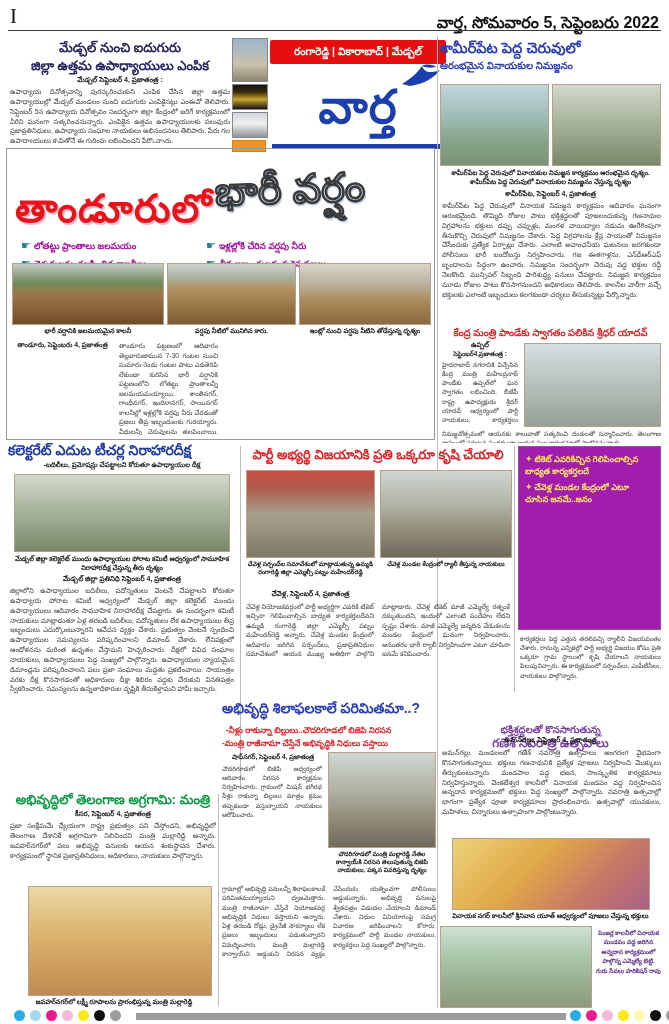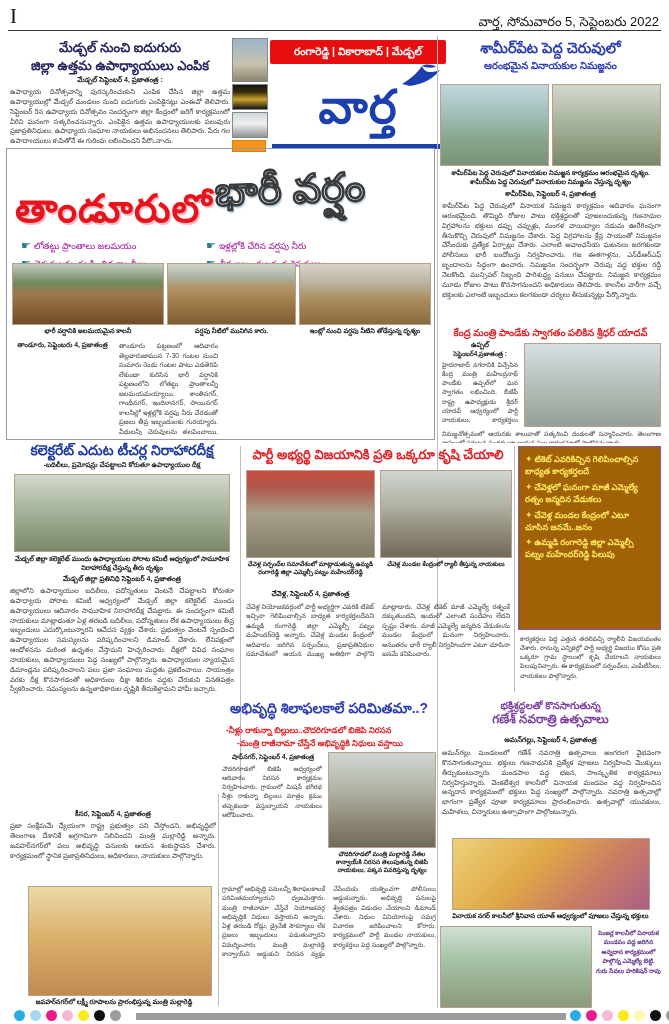--- a/index.html
+++ b/index.html
@@ -7,40 +7,40 @@
         font-family:"Liberation Sans","DejaVu Sans",sans-serif;overflow:hidden;color:#222;}
   .abs{position:absolute;}
   .body-text{font-size:6.8px;line-height:1.45;text-align:justify;color:#3c3c3c;overflow:hidden;}
   .dateline{font-weight:bold;text-align:center;font-size:7px;color:#1c1c1c;}
   .caption{font-size:6.6px;font-weight:bold;text-align:center;color:#141414;line-height:1.3;}
   .photo{border:1px solid #b9a08a;box-sizing:border-box;}
   .vrule{position:absolute;width:1px;background:#bcbcbc;}
   .hrule{position:absolute;height:0;border-top:1.6px solid #3a3a3a;}
   
   .hl-navy{color:#24245e;font-weight:bold;text-align:center;}
-  .hl-blue{color:#2b3db5;font-weight:bold;text-align:center;}
+  .hl-blue{color:#2b3db5;font-weight:bold;text-align:left;}
   .hl-red{color:#e31e24;font-weight:bold;text-align:center;}
   .hl-green{color:#0a9a44;font-weight:bold;text-align:center;}
-  .hl-purple{color:#7b3fa0;font-weight:bold;text-align:center;}
+  .hl-purple{color:#7b3fa0;font-weight:bold;text-align:center;margin-top:24px;}
   
   .m-banner{background:#e60e0e;color:#fff;font-weight:bold;font-size:10.5px;
             display:flex;align-items:center;justify-content:center;border-radius:2px;}
   .m-logo{color:#1b3fae;font-weight:bold;font-size:47px;text-align:center;line-height:1.05;
           border-bottom:5px solid #1b3fae;letter-spacing:1px;}
   .mini{border:1px solid #888;box-sizing:border-box;}
   
   .flood-box{border:1.5px solid #9a9a9a;box-sizing:border-box;}
   .t-red{font-size:39px;font-weight:bold;color:#e8141c;letter-spacing:1px;
          text-shadow:1.5px 2px 0 #f3b9c6;white-space:nowrap;}
   .t-water{font-size:40px;font-weight:bold;color:#d7e7f5;white-space:nowrap;
            -webkit-text-stroke:1.3px #3a3a3a;text-shadow:1px 2px 2px #9fb6c9;transform:rotate(-2deg);}
-  .fb-item{font-size:9px;font-weight:normal;color:#a1109a;white-space:nowrap;}
+  .fb-item{font-size:9px;font-weight:bold;color:#a1109a;white-space:nowrap;}
   .hand{color:#28808e;font-size:11px;margin-right:3px;}
   
-  .pur-box{background:#a16207;border:1px solid #8a55a0;box-sizing:border-box;padding:7px 6px;}
+  .pur-box{background:#a21caf;border:1px solid #8a55a0;box-sizing:border-box;padding:7px 6px;}
   .pur-item{font-size:8.3px;font-weight:bold;color:#ffe95e;line-height:1.32;margin-bottom:5px;}
   .diamond{color:#ffd84d;margin-right:2px;font-size:9px;}
   .subhead-red{color:#e31e24;font-weight:bold;font-size:8.3px;line-height:1.5;}
   
   .ph-flood1{background:linear-gradient(180deg,#c3cdc2 0%,#8fa085 20%,#6f8a5a 32%,#9b7a4e 48%,#8a6238 75%,#6e4a28 100%);}
   .ph-flood2{background:linear-gradient(180deg,#cfd4cc 0%,#aab3a4 22%,#b39364 40%,#9a7845 70%,#7d5c33 100%);}
   .ph-flood3{background:linear-gradient(180deg,#d8d4c9 0%,#bdb5a2 30%,#a98c5c 60%,#8a6a3d 100%);}
   .ph-lake{background:linear-gradient(180deg,#c2d6dc 0%,#9dbcb4 40%,#86a489 70%,#7b9378 100%);}
   .ph-crowd{background:linear-gradient(180deg,#d2d9cd 0%,#a9b59d 45%,#79876a 100%);}
   .ph-street{background:linear-gradient(180deg,#cfd6d2 0%,#b0b2a3 40%,#8b8574 75%,#6f6a5c 100%);}
@@ -51,21 +51,21 @@
   .ph-welcome{background:linear-gradient(180deg,#d8dfe2 0%,#b8c2be 45%,#97a095 100%);}
   .ph-temple{background:linear-gradient(180deg,#9db4cc 0%,#c8c2ae 60%,#8d8670 100%);}
   .ph-gold{background:linear-gradient(180deg,#141414 0%,#3a2e08 30%,#caa12c 60%,#141414 100%);}
   .ph-bus{background:linear-gradient(180deg,#cfd8de 0%,#f0f0ec 45%,#8e9398 100%);}
   .orange-strip{background:#f7941d;border:1px solid #d87f12;}
   
   .dots{display:flex;gap:5px;}
   .dot{width:11px;height:11px;border-radius:50%;}
   .gray-bar{background:#9c9c9c;}
   .edition{font-family:"Liberation Serif","DejaVu Serif",serif;font-size:21px;color:#111;}
-  .page-date{font-weight:normal;font-size:13px;color:#111;}
+  .page-date{font-weight:bold;font-size:16px;color:#111;}
 </style>
 </head>
 <body>
 
 <div class="page">
 
   <div class="abs edition" style="left:10px;top:4px;">I</div>
   <div class="abs page-date" style="right:10px;top:14px;">వార్త, సోమవారం 5, సెప్టెంబరు 2022</div>
   <div class="hrule" style="left:8px;top:30px;width:653px;"></div>
 
@@ -136,34 +136,33 @@
   <div class="abs hl-red" style="left:246px;top:447px;width:264px;font-size:13px;">పార్టీ అభ్యర్థి విజయానికి ప్రతి ఒక్కరూ కృషి చేయాలి</div>
   <div class="abs photo ph-meet" style="left:246px;top:470px;width:129px;height:88px;"></div>
   <div class="abs photo ph-street" style="left:380px;top:470px;width:132px;height:88px;"></div>
   <div class="abs caption" style="left:246px;top:560px;width:129px;font-size:6.2px;">చేవెళ్ల సర్పంచ్‌ల సమావేశంలో మాట్లాడుతున్న ఉమ్మడి రంగారెడ్డి జిల్లా ఎమ్మెల్సీ పట్నం మహేందర్‌రెడ్డి</div>
   <div class="abs caption" style="left:380px;top:560px;width:132px;font-size:6.2px;">చేవెళ్ల మండల కేంద్రంలో ర్యాలీ తీస్తున్న నాయకులు</div>
   <div class="abs dateline" style="left:246px;top:590px;width:129px;">చేవెళ్ల, సెప్టెంబర్ 4, ప్రజాతంత్ర</div>
   <div class="abs body-text" style="left:246px;top:602px;width:264px;height:90px;column-count:2;column-gap:8px;font-size:6.5px;">చేవెళ్ల నియోజకవర్గంలో పార్టీ అభ్యర్థిగా ఎవరికి టికెట్ ఇచ్చినా గెలిపించాల్సిన బాధ్యత కార్యకర్తలదేనని ఉమ్మడి రంగారెడ్డి జిల్లా ఎమ్మెల్సీ పట్నం మహేందర్‌రెడ్డి అన్నారు. చేవెళ్ల మండల కేంద్రంలో ఆదివారం జరిగిన సర్పంచ్‌లు, ప్రజాప్రతినిధుల సమావేశంలో ఆయన ముఖ్య అతిథిగా పాల్గొని మాట్లాడారు. చేవెళ్ల టికెట్ మాజీ ఎమ్మెల్యే రత్నంకే దక్కుతుందని, ఇందులో ఎలాంటి సందేహం లేదని స్పష్టం చేశారు. మాజీ ఎమ్మెల్యే జన్మదిన వేడుకలను మండల కేంద్రంలో ఘనంగా నిర్వహించారు. అనంతరం భారీ ర్యాలీ నిర్వహించగా ఎటూ చూసినా జనమే కనిపించారు.</div>
 
   <div class="abs pur-box" style="left:518px;top:446px;width:143px;height:184px;">
     <div class="pur-item"><span class="diamond">✦</span><span>టికెట్ ఎవరికిచ్చిన గెలిపించాల్సిన బాధ్యత కార్యకర్తలదే</span></div>
-    <div class="pur-item"><span class="diamond">✦</span><span>చేవెళ్లలో ఘనంగా మాజీ ఎమ్మెల్యే రత్నం జన్మదిన వేడుకలు</span></div>
     <div class="pur-item"><span class="diamond">✦</span><span>చేవెళ్ల మండల కేంద్రంలో ఎటూ చూసిన జనమే..జనం</span></div>
-    <div class="pur-item"><span class="diamond">✦</span><span>ఉమ్మడి రంగారెడ్డి జిల్లా ఎమ్మెల్సీ పట్నం మహేందర్‌రెడ్డి పిలుపు</span></div>
   </div>
   <div class="abs body-text" style="left:520px;top:634px;width:141px;height:58px;font-size:6.3px;">కార్యకర్తలు పెద్ద ఎత్తున తరలివచ్చి ర్యాలీని విజయవంతం చేశారు. రానున్న ఎన్నికల్లో పార్టీ అభ్యర్థి విజయం కోసం ప్రతి ఒక్కరూ గ్రామ స్థాయిలో కృషి చేయాలని నాయకులు పిలుపునిచ్చారు. ఈ కార్యక్రమంలో సర్పంచ్‌లు, ఎంపీటీసీలు, నాయకులు పాల్గొన్నారు.</div>
 
+  <div class="abs hl-green" style="left:8px;top:792px;width:210px;font-size:13px;">అభివృద్ధిలో తెలంగాణ అగ్రగామి: మంత్రి</div>
   <div class="abs dateline" style="left:8px;top:810px;width:210px;">కీసర, సెప్టెంబర్ 4, ప్రజాతంత్ర</div>
   <div class="abs body-text" style="left:10px;top:821px;width:206px;height:62px;">ప్రజా సంక్షేమమే ధ్యేయంగా రాష్ట్ర ప్రభుత్వం పని చేస్తోందని, అభివృద్ధిలో తెలంగాణ దేశానికే అగ్రగామిగా నిలిచిందని మంత్రి మల్లారెడ్డి అన్నారు. జవహర్‌నగర్‌లో పలు అభివృద్ధి పనులకు ఆయన శంకుస్థాపన చేశారు. కార్యక్రమంలో స్థానిక ప్రజాప్రతినిధులు, అధికారులు, నాయకులు పాల్గొన్నారు.</div>
   <div class="abs photo ph-minister" style="left:28px;top:886px;width:184px;height:110px;"></div>
   <div class="abs caption" style="left:14px;top:998px;width:200px;">జవహర్‌నగర్‌లో లక్ష్మీ రూపాలను ప్రారంభిస్తున్న మంత్రి మల్లారెడ్డి</div>
 
   <div class="abs hl-blue" style="left:222px;top:700px;width:214px;font-size:14px;">అభివృద్ధి శిలాఫలకాలే పరిమితమా..?</div>
   <div class="abs subhead-red" style="left:226px;top:724px;width:210px;">-నీళ్లు రాకున్నా బిల్లులు..చౌదరిగూడలో బిజెపి నిరసన</div>
-  <div class="abs subhead-red" style="left:237px;top:737px;width:210px;">-మంత్రి రాజీనామా చేస్తేనే అభివృద్ధికి నిధులు వస్తాయి</div>
+  <div class="abs subhead-red" style="left:222px;top:737px;width:210px;">-మంత్రి రాజీనామా చేస్తేనే అభివృద్ధికి నిధులు వస్తాయి</div>
   <div class="abs dateline" style="left:222px;top:753px;width:102px;font-size:6.5px;">షాద్‌నగర్, సెప్టెంబర్ 4, ప్రజాతంత్ర</div>
   <div class="abs body-text" style="left:222px;top:764px;width:100px;height:116px;font-size:6.3px;">చౌదరిగూడలో బిజెపి ఆధ్వర్యంలో ఆదివారం నిరసన కార్యక్రమం నిర్వహించారు. గ్రామంలో మిషన్ భగీరథ నీళ్లు రాకున్నా బిల్లులు మాత్రం క్రమం తప్పకుండా వస్తున్నాయని నాయకులు ఆరోపించారు.</div>
   <div class="abs photo ph-street" style="left:328px;top:752px;width:108px;height:96px;"></div>
   <div class="abs caption" style="left:326px;top:850px;width:112px;font-size:6.2px;">చౌదరిగూడలో మంత్రి మల్లారెడ్డి నేతల కాన్వాయ్‌కి నిరసన తెలుపుతున్న బిజెపి నాయకులు, పక్కన వివరిస్తున్న దృశ్యం</div>
   <div class="abs body-text" style="left:222px;top:884px;width:214px;height:122px;column-count:2;column-gap:8px;font-size:6.4px;">గ్రామాల్లో అభివృద్ధి పనులన్నీ శిలాఫలకాలకే పరిమితమయ్యాయని ధ్వజమెత్తారు. మంత్రి రాజీనామా చేస్తేనే నియోజకవర్గ అభివృద్ధికి నిధులు వస్తాయని అన్నారు. ఏళ్ల తరబడి రోడ్లు, డ్రైనేజీ సౌకర్యాలు లేక ప్రజలు ఇబ్బందులు పడుతున్నారని విమర్శించారు. మంత్రి మల్లారెడ్డి కాన్వాయ్‌ని అడ్డుకుని నిరసన వ్యక్తం చేసేందుకు యత్నించగా పోలీసులు అడ్డుకున్నారు. అభివృద్ధి పనులపై శ్వేతపత్రం విడుదల చేయాలని డిమాండ్ చేశారు. నిధుల వినియోగంపై సమగ్ర విచారణ జరిపించాలని కోరారు. కార్యక్రమంలో పార్టీ మండల నాయకులు, కార్యకర్తలు పెద్ద సంఖ్యలో పాల్గొన్నారు.</div>
 
   <div class="abs hl-purple" style="left:440px;top:700px;width:221px;font-size:10px;">భక్తిశ్రద్ధలతో కొనసాగుతున్న</div>
   <div class="abs hl-purple" style="left:440px;top:712px;width:221px;font-size:12px;">గణేశ్ నవరాత్రి ఉత్సవాలు</div>
   <div class="abs dateline" style="left:440px;top:736px;width:221px;">అమన్‌గల్లు, సెప్టెంబర్ 4, ప్రజాతంత్ర</div>
   <div class="abs body-text" style="left:442px;top:748px;width:219px;height:86px;">అమన్‌గల్లు మండలంలో గణేశ్ నవరాత్రి ఉత్సవాలు అంగరంగ వైభవంగా కొనసాగుతున్నాయి. భక్తులు గణనాథునికి ప్రత్యేక పూజలు నిర్వహించి మొక్కులు తీర్చుకుంటున్నారు. మండపాల వద్ద భజన, సాంస్కృతిక కార్యక్రమాలు నిర్వహిస్తున్నారు. వెంకటేశ్వర కాలనీలో వినాయక మండపం వద్ద నిర్వహించిన అన్నదాన కార్యక్రమంలో భక్తులు పెద్ద సంఖ్యలో పాల్గొన్నారు. నవరాత్రి ఉత్సవాల్లో భాగంగా ప్రత్యేక పూజా కార్యక్రమాలు ప్రారంభించారు. ఉత్సవాల్లో యువకులు, మహిళలు, చిన్నారులు ఉత్సాహంగా పాల్గొంటున్నారు.</div>

